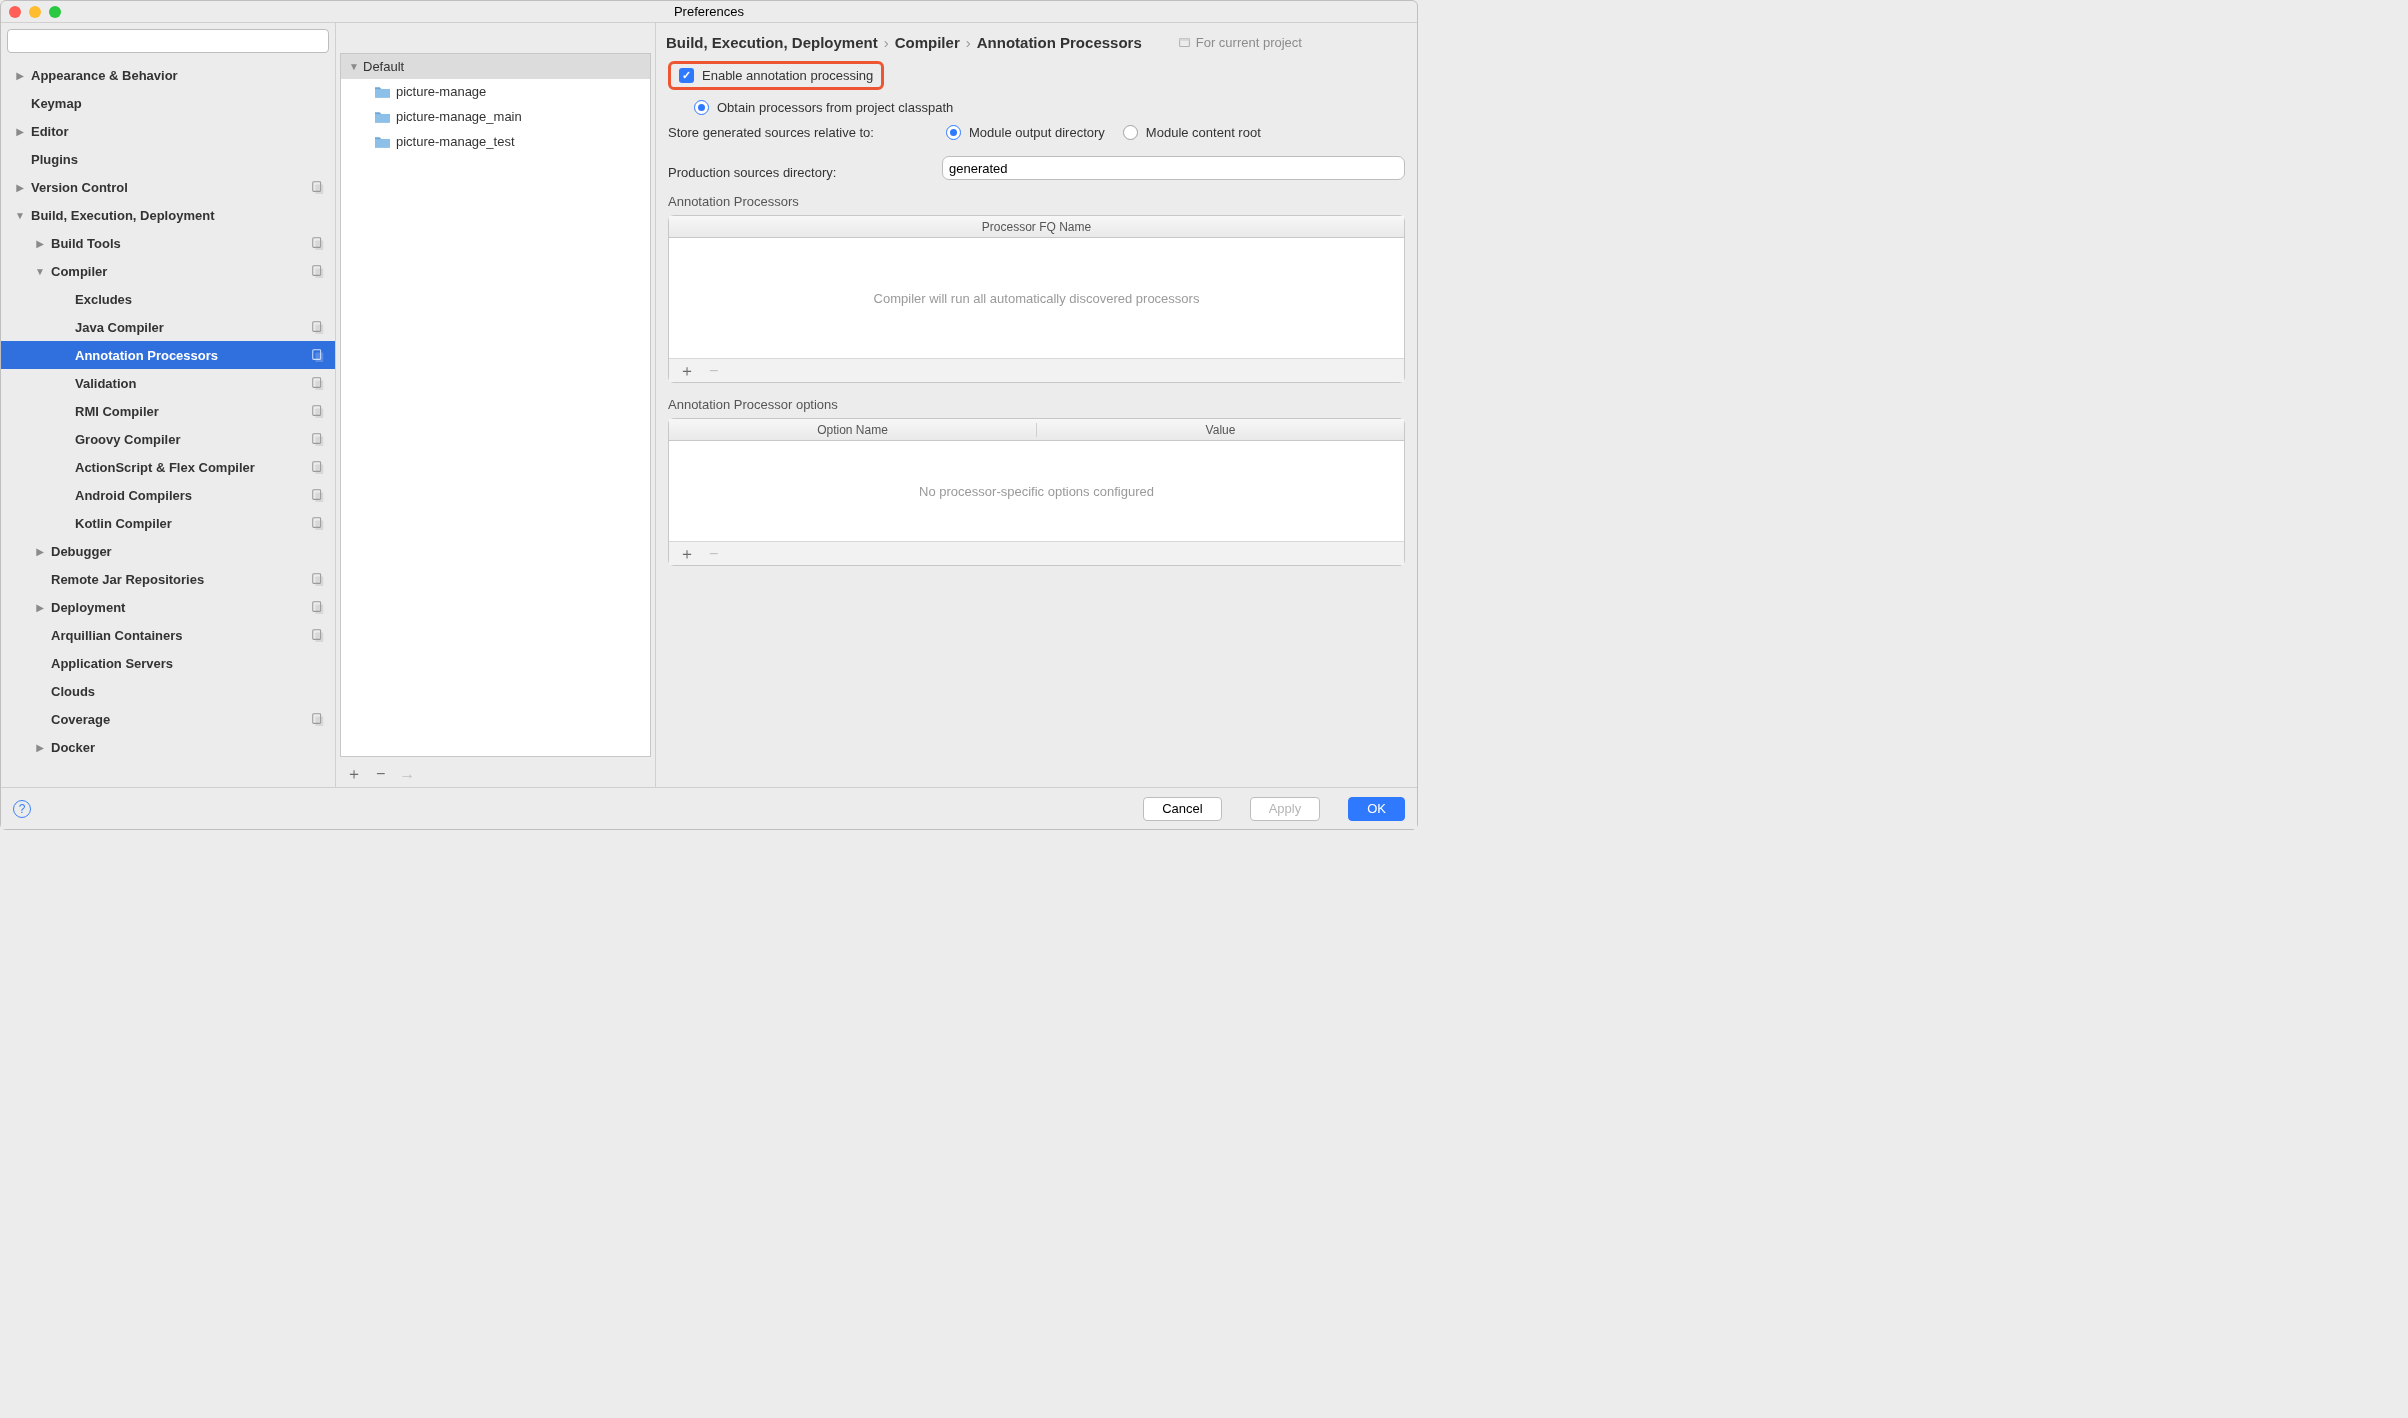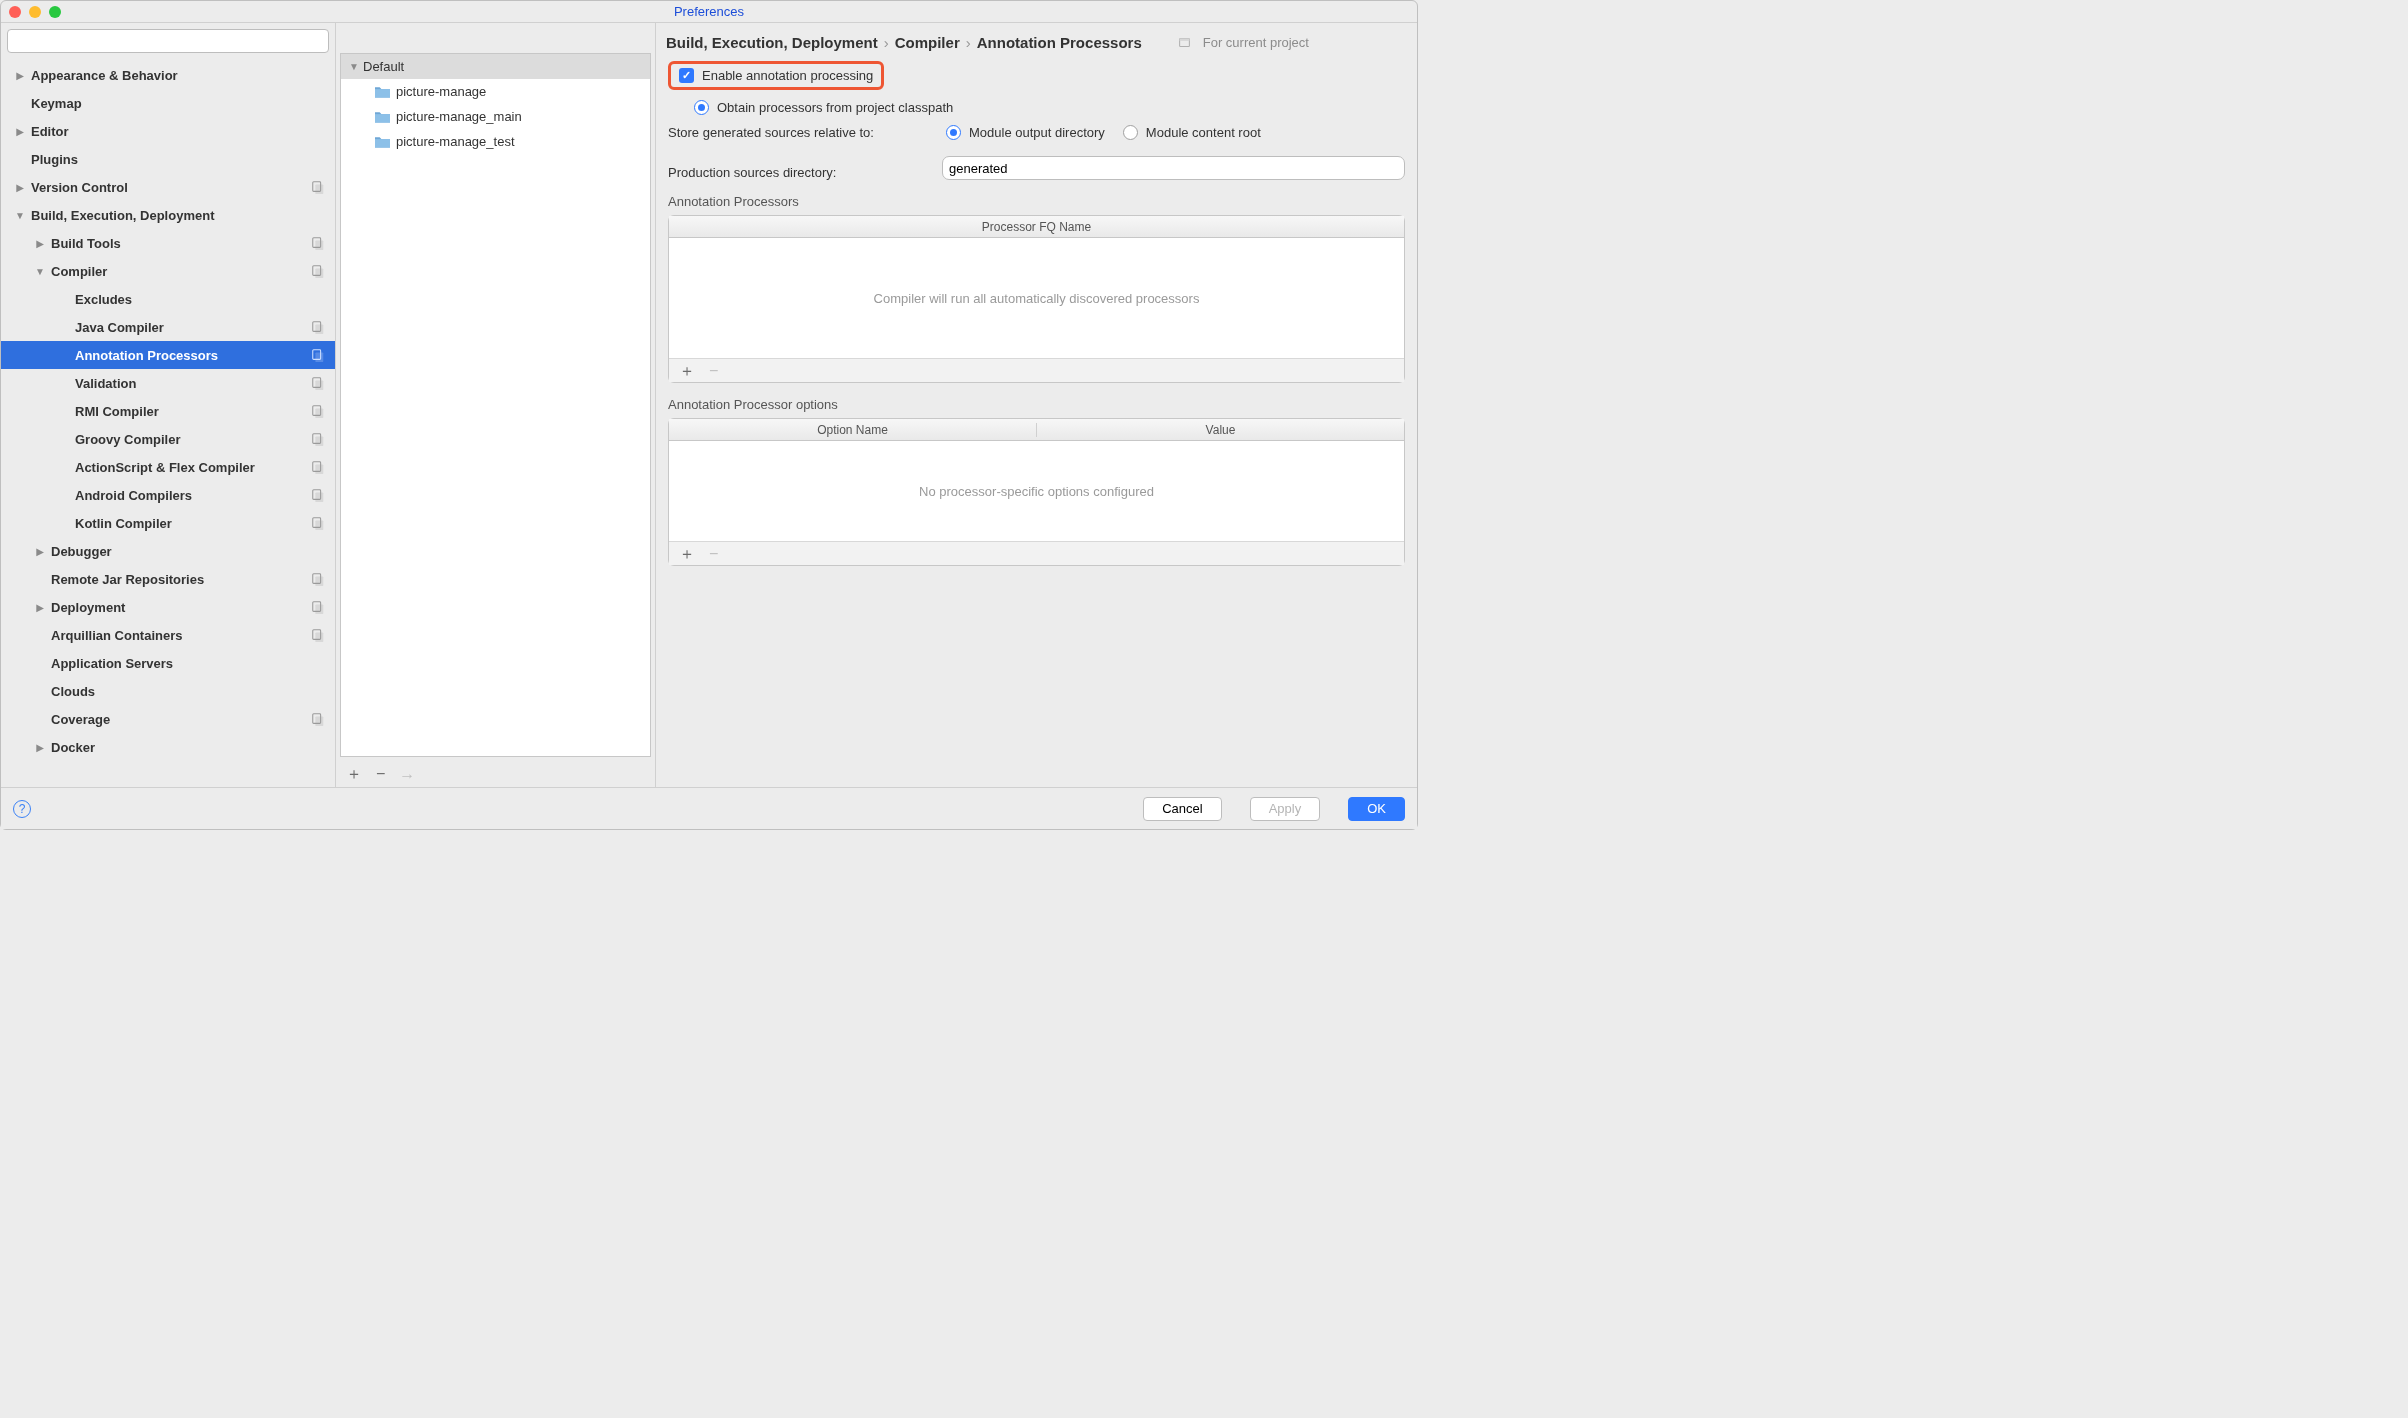--- a/index.html
+++ b/index.html
@@ -29,21 +29,21 @@
   border-bottom: 1px solid #d0d0d0;
   position: relative;
 }
 .tl-dots { display: flex; gap: 8px; }
 .dot { width: 12px; height: 12px; border-radius: 50%; }
 .dot.red { background: #ff5f57; }
 .dot.yellow { background: #febc2e; }
 .dot.green { background: #28c840; }
 .tl-title {
   position: absolute; left: 50%; transform: translateX(-50%);
-  font-size: 13px; color: #1d4ed8;
+  font-size: 13px; color: #000000;
 }
 .body {
   flex: 1;
   display: flex;
   min-height: 0;
 }
 .sidebar {
   width: 335px;
   display: flex;
   flex-direction: column;
@@ -132,21 +132,21 @@
   padding: 4px 10px 0 10px;
   overflow-y: auto;
 }
 .breadcrumb {
   display: flex; align-items: center; gap: 6px;
   height: 30px;
   font-size: 15px;
 }
 .breadcrumb .crumb { font-weight: 600; color: #333; }
 .breadcrumb .sep { color: #999; }
-.breadcrumb .scope { margin-left: 30px; font-size: 13px; color: #8c8c8c; font-weight: 400; display: flex; align-items: center; gap: 12px; }
+.breadcrumb .scope { margin-left: 30px; font-size: 13px; color: #8c8c8c; font-weight: 400; display: flex; align-items: center; gap: 5px; }
 
 .form { padding: 4px 2px 0 2px; }
 .row { display: flex; align-items: center; margin-bottom: 10px; }
 .row.gap-lg { margin-bottom: 16px; }
 .checkbox-highlight {
   border: 3px solid #ee5633;
   border-radius: 6px;
   padding: 4px 8px;
   display: inline-flex;
   align-items: center;

